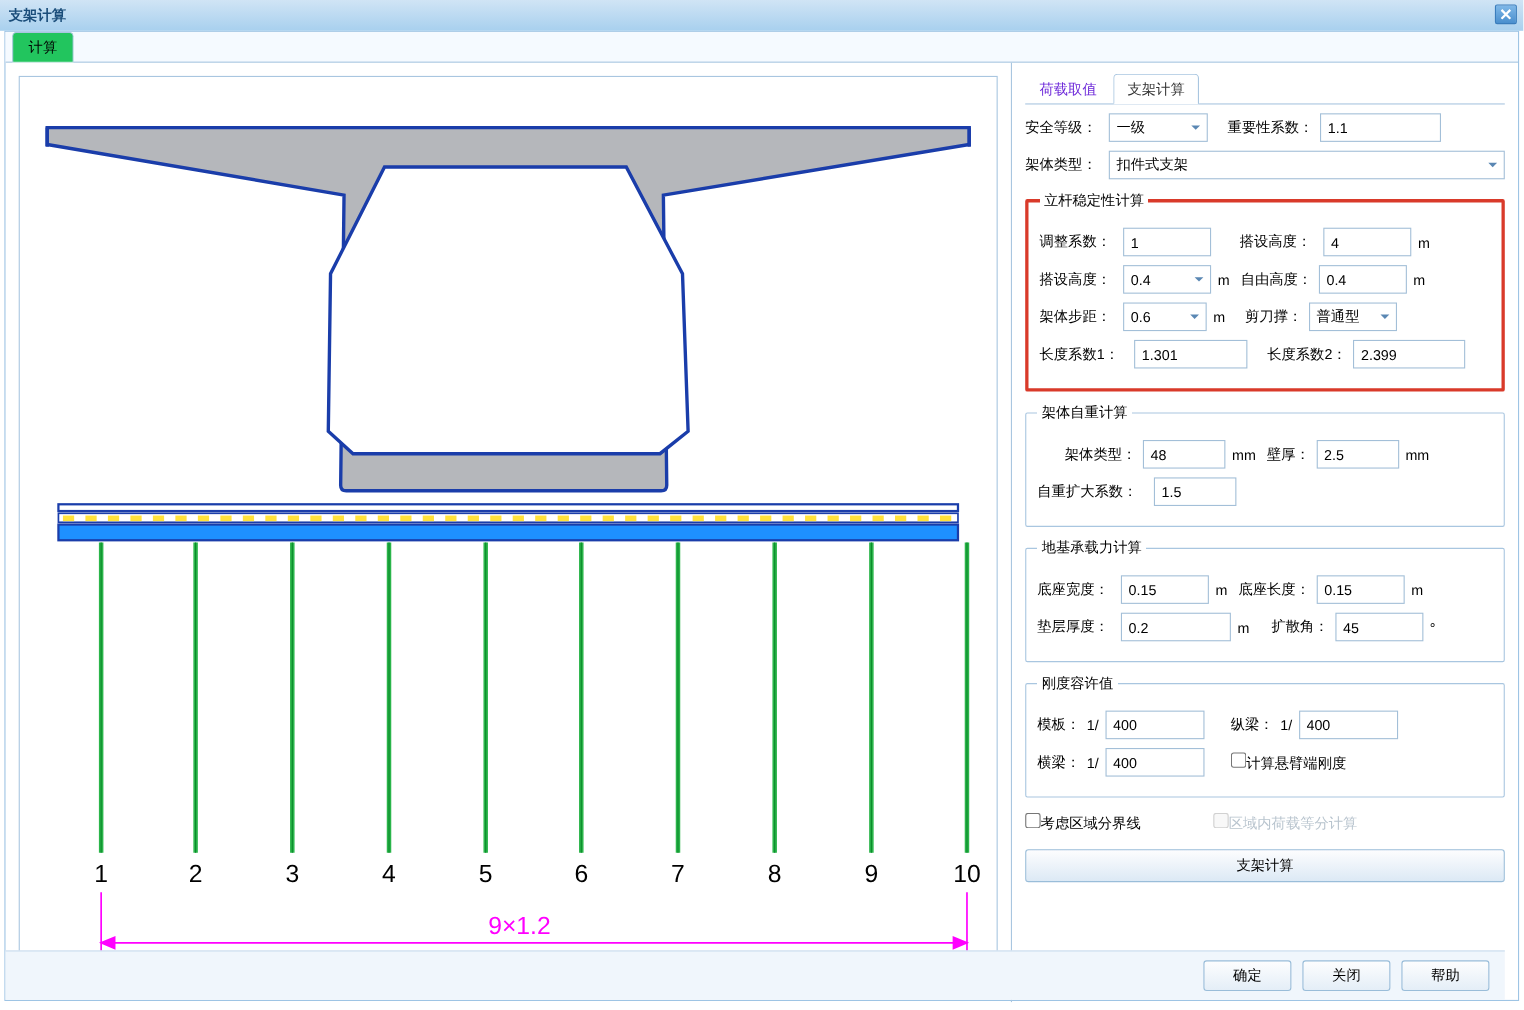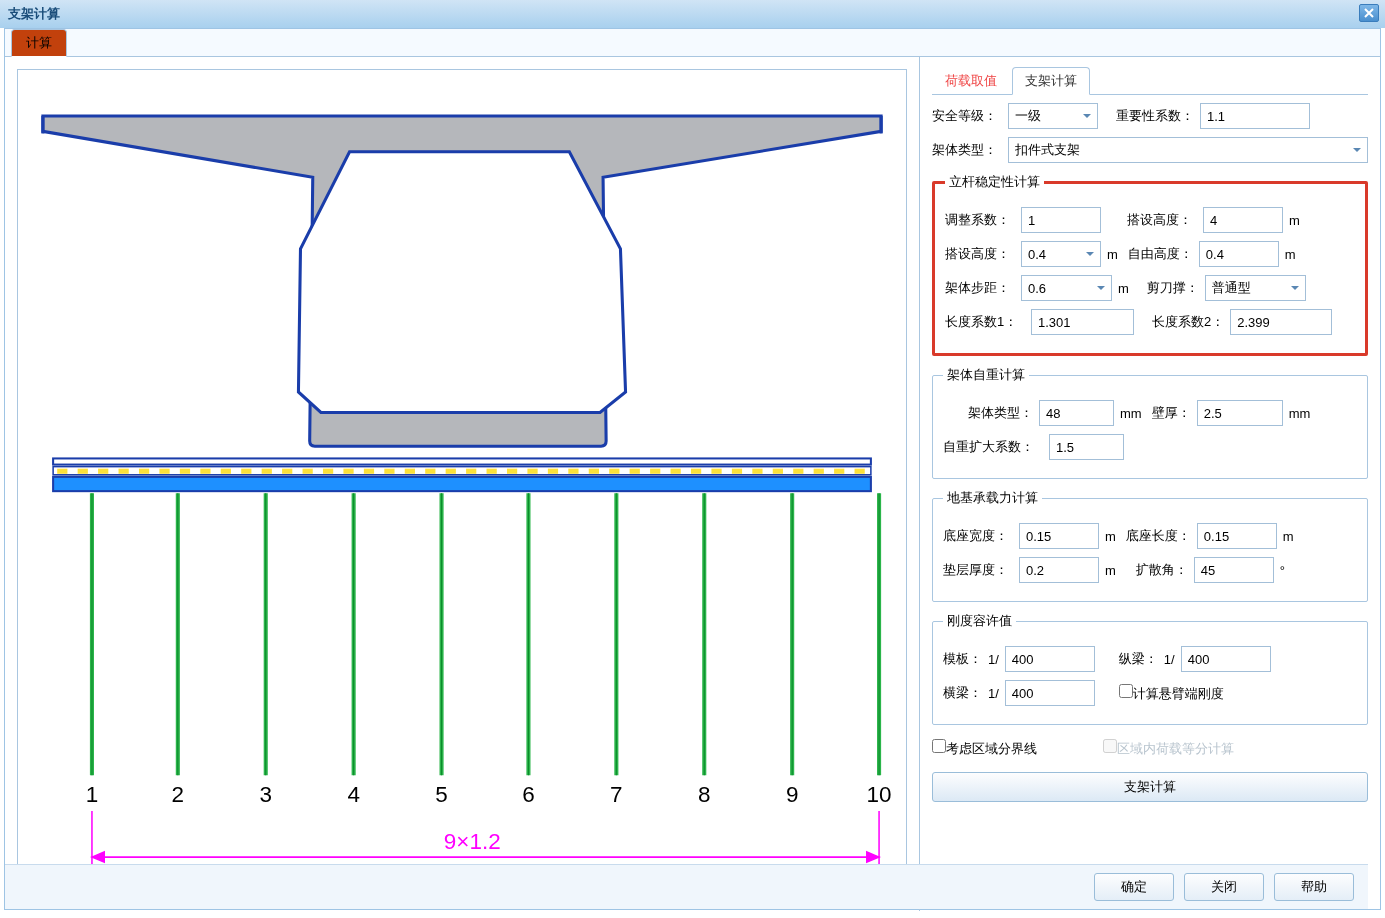--- a/index.html
+++ b/index.html
@@ -4,29 +4,29 @@
 <style>
 * { box-sizing: border-box; margin: 0; padding: 0; }
 body { font-family: "Microsoft YaHei", Arial, sans-serif; font-size: 13px; background: #fff; width: 1385px; height: 918px; overflow: hidden; }
 
 .titlebar { height: 28px; background: linear-gradient(#d0e4f5,#a8d0ee); display: flex; align-items: center; padding: 0 8px; color: #1a4d7a; font-weight: bold; position: relative; }
 .close-btn { position: absolute; right: 6px; top: 4px; width: 20px; height: 18px; background: linear-gradient(#7fb8e8,#4a8fce); border: 1px solid #3a7dbc; border-radius: 2px; display: flex; align-items: center; justify-content: center; color: #fff; cursor: pointer; }
 .close-btn svg { width: 10px; height: 10px; }
 
 .window-body { border: 1px solid #9ec4e4; margin: 0 4px 4px 4px; height: 882px; background: #fff; }
 .tabbar { height: 28px; background: #f5faff; border-bottom: 1px solid #a9c6e0; display: flex; align-items: flex-end; padding-left: 6px; }
-.tab { background: #c2410c; border: 1px solid #a9c6e0; border-bottom: 1px solid #fff; padding: 4px 14px; margin-bottom: -1px; border-radius: 4px 4px 0 0; font-size: 13px; cursor: pointer; text-align: right; }
+.tab { background: #22c55e; border: 1px solid #a9c6e0; border-bottom: 1px solid #fff; padding: 4px 14px; margin-bottom: -1px; border-radius: 4px 4px 0 0; font-size: 13px; cursor: pointer; text-align: right; }
 
 .content { display: flex; height: 854px; }
 .diagram-pane { flex: 1; padding: 12px; border-right: 1px solid #a9c6e0; overflow: hidden; }
 .diagram-box { width: 100%; height: 100%; border: 1px solid #a9c6e0; background: #fff; position: relative; }
 
 .side-pane { width: 460px; padding: 10px 12px; overflow-y: auto; }
 .side-tabs { height: 28px; border-bottom: 1px solid #a9c6e0; display: flex; align-items: flex-end; gap: 2px; }
-.side-tab { padding: 4px 12px; border: 1px solid transparent; border-bottom: none; border-radius: 4px 4px 0 0; cursor: pointer; color: #ef4444; }
+.side-tab { padding: 4px 12px; border: 1px solid transparent; border-bottom: none; border-radius: 4px 4px 0 0; cursor: pointer; color: #6d28d9; }
 .side-tab.active { border-color: #a9c6e0; background: #fff; border-bottom: 1px solid #fff; margin-bottom: -1px; color: #333; }
 
 .formrow { display: flex; align-items: center; gap: 6px; margin: 8px 0; flex-wrap: wrap; }
 .formrow label { display: inline-block; min-width: 70px; text-align: left; }
 .formrow .sp { flex: 0 0 auto; }
 input[type=text], .combo { height: 26px; border: 1px solid #a3bfd8; padding: 0 6px; font-size: 13px; background: #fff; }
 .combo { display: inline-flex; align-items: center; position: relative; padding-right: 20px; }
 .combo::after { content: ""; position: absolute; right: 6px; top: 50%; transform: translateY(-2px); border: 4px solid transparent; border-top-color: #5a87b3; }
 
 fieldset { border: 1px solid #a9c6e0; border-radius: 2px; margin: 10px 0; padding: 8px 10px 10px 10px; }
@@ -208,66 +208,66 @@
           <div class="combo" style="width:80px">
                 <span>0.4</span>
               </div>
           <span class="sp">m</span>
           <label style="min-width:auto;margin-left:4px">自由高度：</label>
           <input type="text" style="width: 80px;" value="0.4">
           <span class="sp">m</span>
         </div>
         <div class="formrow">
           <label>架体步距：</label>
-          <div class="combo" style="width:91px">
+          <div class="combo" style="width:76px">
                 <span>0.6</span>
               </div>
           <span class="sp">m</span>
           <label style="min-width:auto;margin-left:12px">剪刀撑：</label>
-          <div class="combo" style="width:101px">
+          <div class="combo" style="width:80px">
                 <span>普通型</span>
               </div>
         </div>
         <div class="formrow">
           <label style="min-width:80px">长度系数1：</label>
           <input type="text" style="width: 103px;" value="1.301">
           <label style="min-width:auto;margin-left:12px">长度系数2：</label>
           <input type="text" style="width: 102px;" value="2.399">
         </div>
       </fieldset>
 
       <fieldset>
         <legend>架体自重计算</legend>
         <div class="formrow">
           <label style="min-width:90px;text-align:right">架体类型：</label>
           <input type="text" style="width: 75px;" value="48">
           <span class="sp">mm</span>
           <label style="min-width:auto;margin-left:4px">壁厚：</label>
-          <input type="text" style="width: 86px;" value="2.5">
+          <input type="text" style="width: 75px;" value="2.5">
           <span class="sp">mm</span>
         </div>
         <div class="formrow">
           <label style="min-width:100px">自重扩大系数：</label>
           <input type="text" style="width: 75px;" value="1.5">
         </div>
       </fieldset>
 
       <fieldset>
         <legend>地基承载力计算</legend>
         <div class="formrow">
           <label>底座宽度：</label>
           <input type="text" style="width: 80px;" value="0.15">
           <span class="sp">m</span>
           <label style="min-width:auto;margin-left:4px">底座长度：</label>
           <input type="text" style="width: 80px;" value="0.15">
           <span class="sp">m</span>
         </div>
         <div class="formrow">
           <label>垫层厚度：</label>
-          <input type="text" style="width: 80px;" value="0.2">
+          <input type="text" style="width: 100px;" value="0.2">
           <span class="sp">m</span>
           <label style="min-width:auto;margin-left:14px">扩散角：</label>
           <input type="text" style="width: 80px;" value="45">
           <span class="sp">°</span>
         </div>
       </fieldset>
 
       <fieldset>
         <legend>刚度容许值</legend>
         <div class="formrow">

